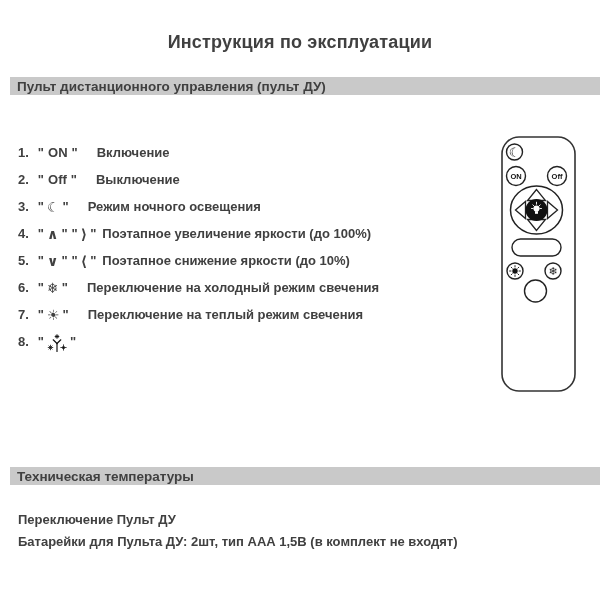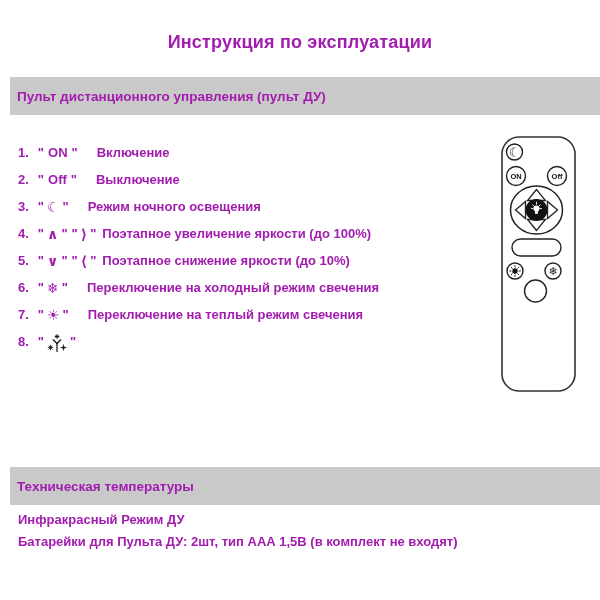--- a/index.html
+++ b/index.html
@@ -1,27 +1,27 @@
 <!DOCTYPE html>
 <html><head>
 <meta charset="utf-8">
 <style>
   html,body{margin:0;padding:0;background:#fff;}
   .page{
     position:relative;width:600px;height:600px;overflow:hidden;
-    background:#fff;color:#a21caf;
+    background:#fff;color:#404040;
     font-family:"Liberation Sans","DejaVu Sans",sans-serif;
     font-weight:bold;
   }
   .title{
     position:absolute;top:32px;left:0;width:100%;
     text-align:center;font-size:18px;letter-spacing:.2px;
   }
   .bar{
-    position:absolute;left:10px;right:0;height:38px;
+    position:absolute;left:10px;right:0;height:18px;
     background:#c9c9c9;display:flex;align-items:center;
     padding-left:7px;box-sizing:border-box;font-size:13.5px;
   }
   #bar1{top:77px;}
   #bar2{top:467px;}
   .list{
     position:absolute;top:145px;left:18px;width:472px;
     list-style:none;margin:0;padding:0;font-size:13px;
   }
   .list li{display:flex;align-items:flex-start;margin-bottom:11px;line-height:16px;}
@@ -208,17 +208,17 @@
     </g>
 
     <circle cx="39.5" cy="156" r="11" fill="#fff" stroke="#222" stroke-width="1.4"></circle>
   </svg>
 
   <div class="bar" id="bar2">
     <span>Техническая температуры</span>
   </div>
 
   <div class="tech">
-    <div>Инфракрасный Режим ДУ</div>
+    <div>Переключение Пульт ДУ</div>
     <div>Батарейки для Пульта ДУ: 2шт, тип ААА 1,5В (в комплект не входят)</div>
   </div>
 
 </div>
 
 </body></html>

